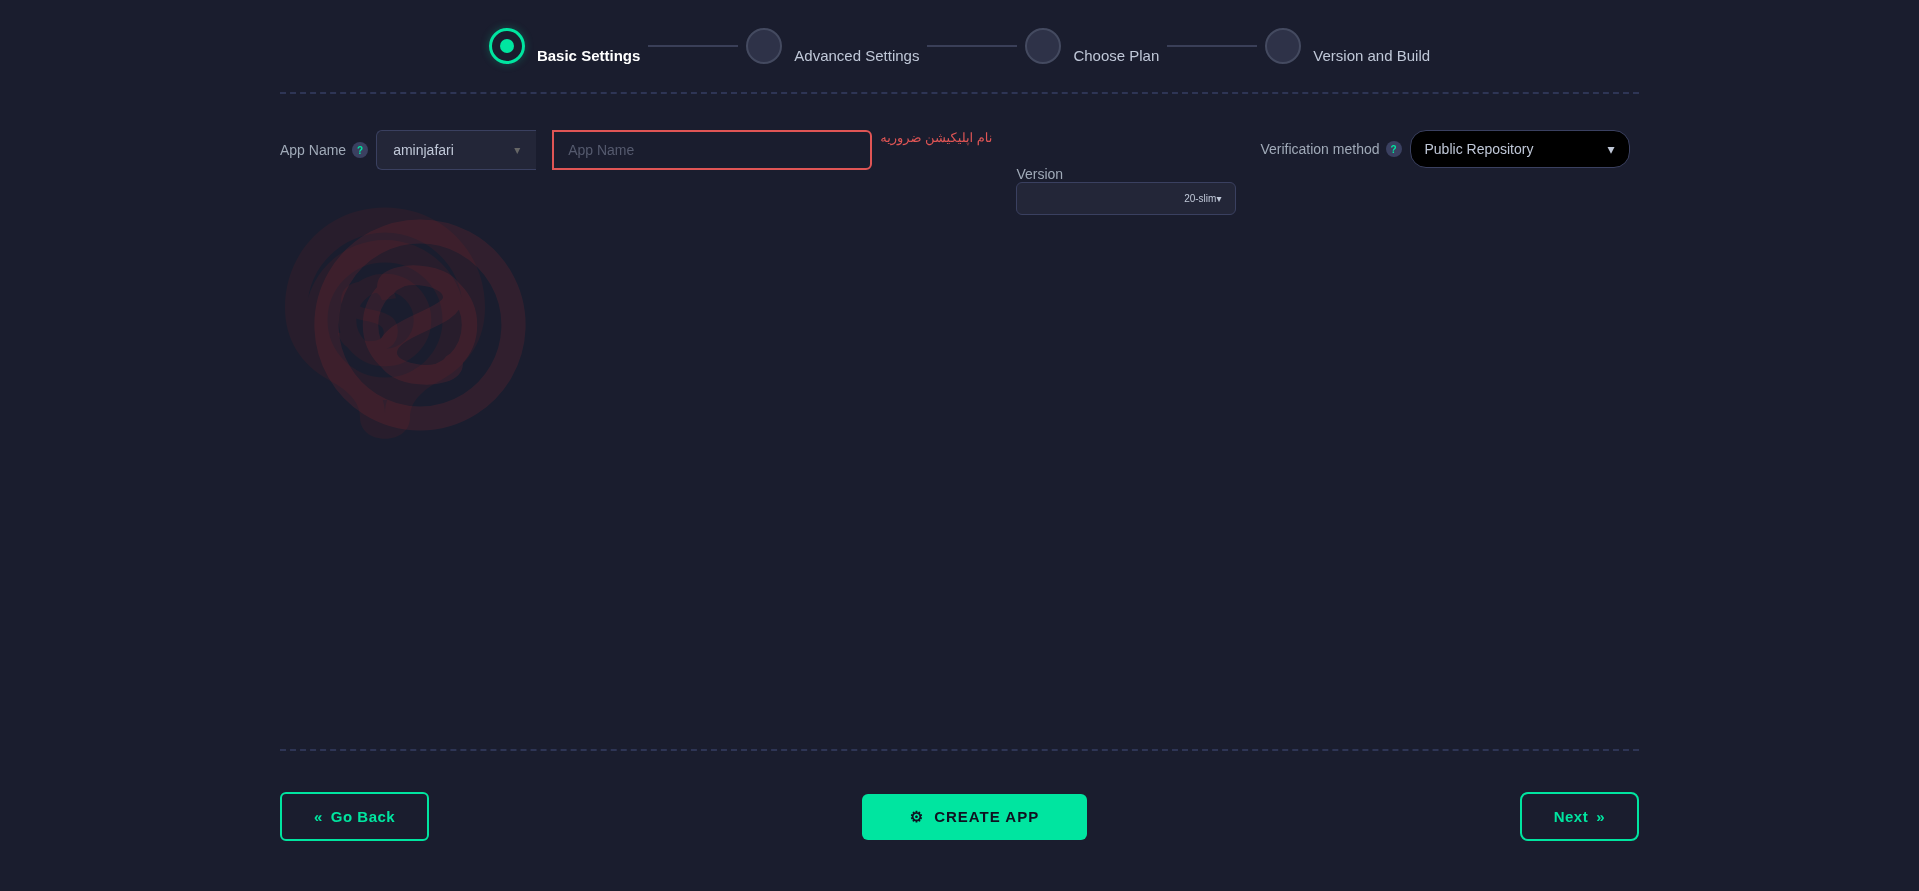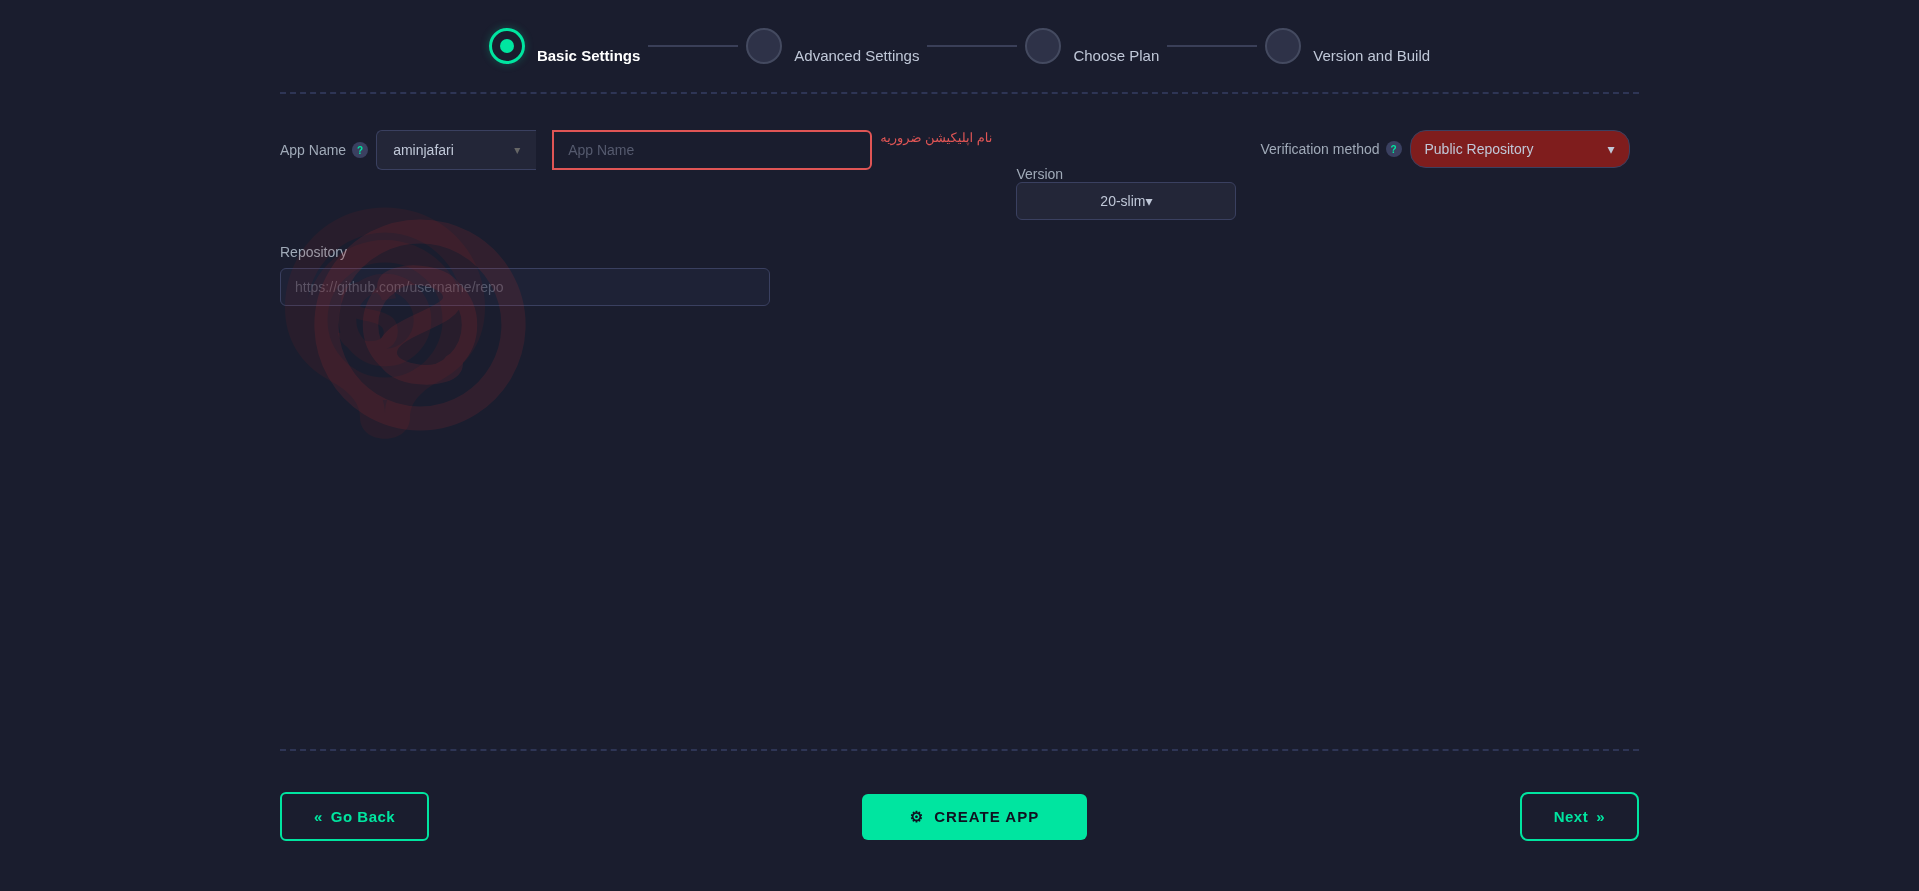--- a/index.html
+++ b/index.html
@@ -168,36 +168,36 @@
       display: flex;
       flex-direction: column;
       margin-top: 36px;
     }
     .version-select {
       background: #232638;
       border: 1px solid #3a4060;
       border-radius: 6px;
       padding: 10px 14px;
       color: #c0c8d8;
-      font-size: 14px;
+      font-size: 10px;
       width: 220px;
       display: flex;
       align-items: center;
-      justify-content: center;
+      justify-content: flex-end;
       cursor: pointer;
     }
 
     
     .verification-group {
       display: flex;
       flex-direction: row;
       gap: 8px;
     }
     .verification-select {
-      background: #7f1d1d;
+      background: #000000;
       border: 1px solid #3a4060;
       border-radius: 16px;
       padding: 10px 14px;
       color: #c0c8d8;
       font-size: 14px;
       width: 220px;
       display: flex;
       align-items: center;
       justify-content: space-between;
       cursor: pointer;
@@ -367,26 +367,20 @@
         <span class="help-icon">?</span>
       </div>
       <div class="verification-select">
         <span>Public Repository</span>
         <span>▾</span>
       </div>
     </div>
 
   </div>
 
-  <div class="repo-group">
-    <div class="field-label">
-      <span>Repository</span>
-    </div>
-    <input type="text" class="repo-input" placeholder="https://github.com/username/repo" style="">
-  </div>
 
 </div>
 
 <svg class="logo-watermark" viewBox="0 0 200 200" xmlns="http://www.w3.org/2000/svg">
   <path fill="#8b2020" d="
     M100 10
     C55 10, 20 45, 20 90
     C20 115, 32 135, 55 148
     L55 148
     C70 156, 80 165, 80 178

